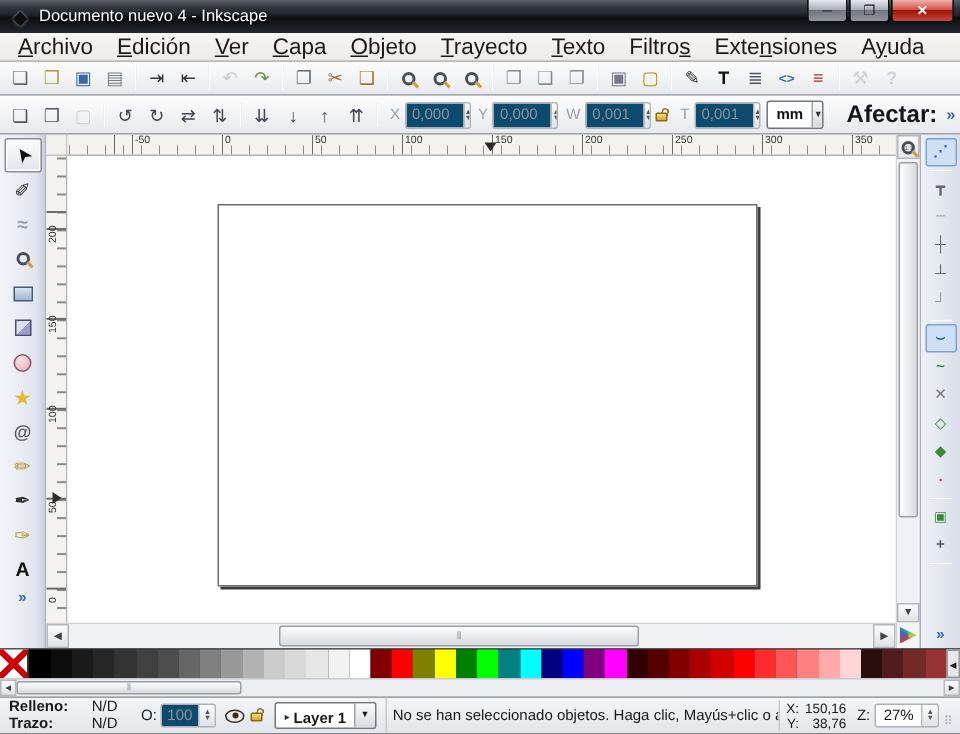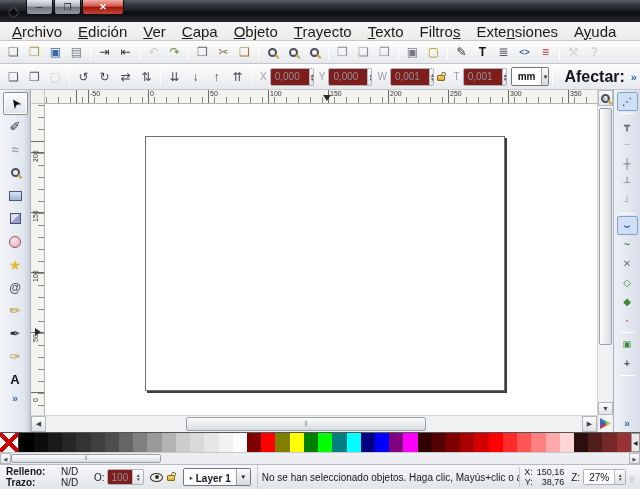--- a/index.html
+++ b/index.html
@@ -28,21 +28,21 @@
   .tbtn.disabled{opacity:.38;}
   .ic{font-size:12px;line-height:1;display:inline-block;}
   .ic.mag{width:9px;height:9px;border:2px solid #4a4f57;border-radius:50%;position:relative;font-size:4px;color:#4a4f57;text-align:center;line-height:6px;}
   .ic.mag::after{content:"";position:absolute;width:2px;height:5px;background:#caa23c;right:-3px;bottom:-4px;transform:rotate(-45deg);}
   .ic.shape-rect{width:13px;height:10px;background:linear-gradient(#d8e5f2,#9db8d4);border:1px solid #495970;}
   .ic.shape-cube{width:11px;height:11px;border:1px solid #4c4c6a;background:linear-gradient(135deg,#dcdef2 50%,#9b9dca 50%);}
   .ic.shape-circle{width:12px;height:12px;border-radius:50%;border:1px solid #8a5560;background:radial-gradient(circle at 35% 30%,#fbe3e8,#e9a8b5);}
   
   .fieldlbl{font-size:10px;color:#9aa0a8;margin:0 3px 0 5px;}
   .spinfield{display:flex;align-items:stretch;height:18px;border:1px solid #aeb2b8;background:#f2f2f2;border-radius:2px;overflow:hidden;}
-  .spinfield .val{font-size:10px;color:#8e949c;padding:2px 4px;min-width:38px;text-align:left;background:#7f1d1d;}
+  .spinfield .val{font-size:10px;color:#8e949c;padding:2px 4px;min-width:38px;text-align:left;background:#0c4a6e;}
   .spin{display:flex;flex-direction:column;justify-content:center;background:linear-gradient(#fcfcfc,#dfe2e6);border-left:1px solid #b8bcc2;width:11px;}
   .spin i{font-style:normal;font-size:5px;line-height:4px;color:#555;text-align:center;}
   .unitbox{display:flex;align-items:stretch;height:19px;border:1px solid #70767e;border-radius:2px;background:#fff;margin-left:4px;overflow:hidden;}
   .unitbox .uval{font-size:10px;color:#111;padding:3px 6px;font-weight:bold;}
   .unitbox .darr{width:13px;background:linear-gradient(#fafafa,#d8dbdf);border-left:1px solid #9aa0a8;font-size:6px;color:#333;display:flex;align-items:center;justify-content:center;}
   .affect{font-size:16px;font-weight:bold;color:#14161a;margin-left:8px;}
   .chev{color:#3a62b0;font-size:11px;font-weight:bold;margin-left:6px;}
   .locktc{margin:0 3px;}
   
   .padlock{position:relative;width:10px;height:8px;display:inline-block;}
@@ -118,20 +118,21 @@
   .zblock .val{background:#fff;color:#111;text-align:center;min-width:30px;}
   .grip{color:#aab;font-size:8px;align-self:flex-end;line-height:8px;}
 </style>
 </head>
 <body>
 
 <div class="window">
 
   <div class="titlebar">
     <span class="appicon">◆</span>
+    <span class="title">Documento nuevo 4 - Inkscape</span>
     <span class="winbtns">
       <button class="winbtn">─</button>
       <button class="winbtn">❐</button>
       <button class="winbtn close">✕</button>
     </span>
   </div>
 
   <div class="menubar" id="menubar">
       <span class="menu-item"><u>A</u>rchivo</span>
       <span class="menu-item"><u>E</u>dición</span>

